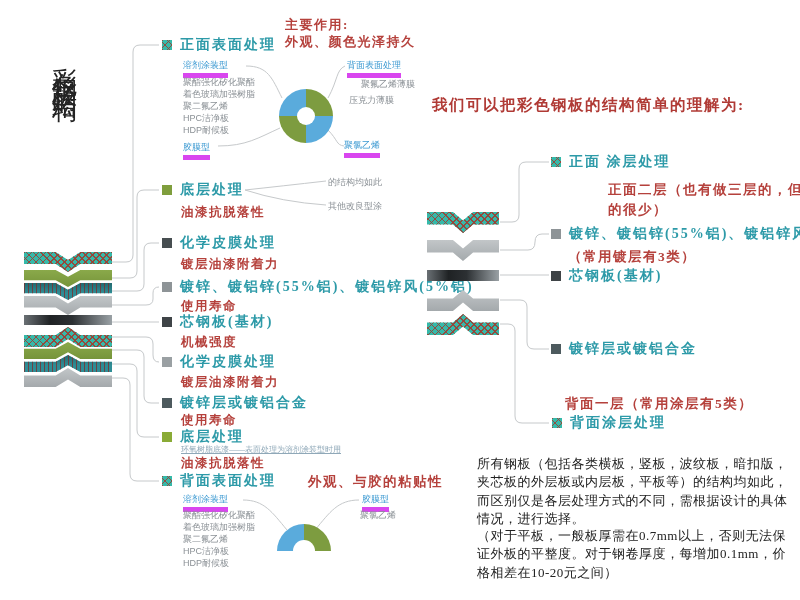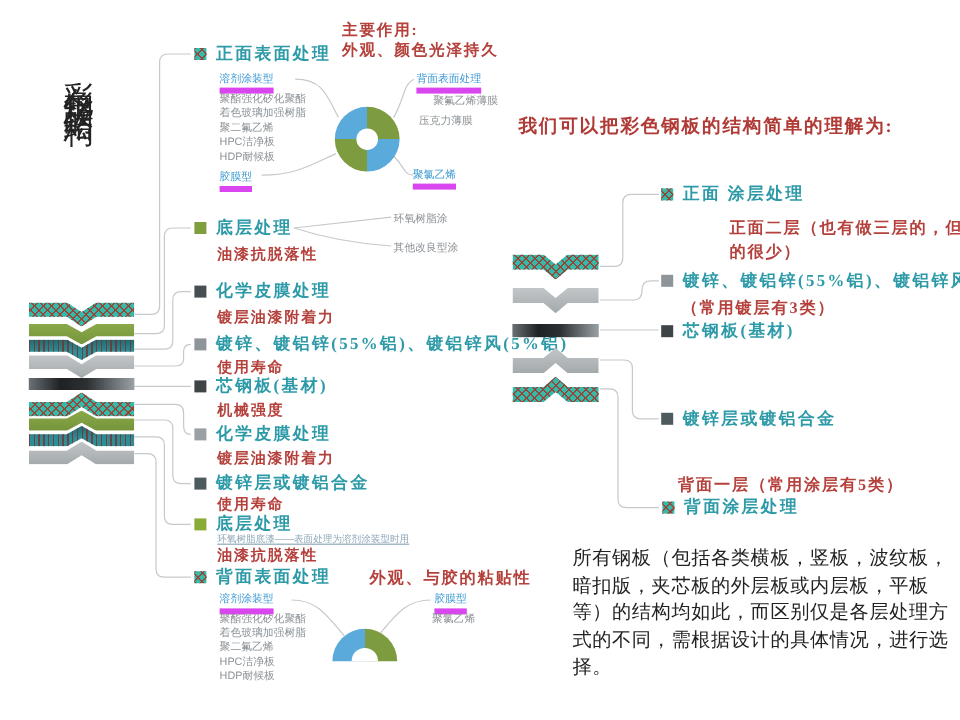--- a/index.html
+++ b/index.html
@@ -38,21 +38,21 @@
     background:conic-gradient(#7d9c40 0 90deg,#5aabdc 90deg 180deg,#7d9c40 180deg 270deg,#5aabdc 270deg 360deg);}
   .donut::after{content:"";position:absolute;inset:18px;background:#fff;border-radius:50%;}
   .halfdonut{position:absolute;width:54px;height:27px;border-radius:54px 54px 0 0;
     background:linear-gradient(90deg,#5aabdc 50%,#7d9c40 50%);}
   .halfdonut::after{content:"";position:absolute;left:50%;bottom:0;transform:translateX(-50%);
     width:22px;height:11px;background:#fff;border-radius:22px 22px 0 0;}
   
   .rhead{position:absolute;left:432px;top:95px;font-family:"Liberation Serif","DejaVu Serif",serif;
          font-size:15.5px;font-weight:bold;color:#b03a35;letter-spacing:1.5px;white-space:nowrap;}
   .para{position:absolute;left:477px;width:318px;font-family:"Liberation Serif","DejaVu Serif",serif;
-        font-size:16px;color:#222;line-height:1.42;letter-spacing:.5px;}
+        font-size:13px;color:#222;line-height:1.42;letter-spacing:.5px;}
   .rnote{line-height:1.45;white-space:normal;}
 </style>
 </head>
 <body>
 
 <div class="canvas">
 
   <svg class="wires" width="800" height="600">
     <g stroke="#c6c9cb" stroke-width="1" fill="none">
 
@@ -112,21 +112,21 @@
   <div class="smallgray" style="left:183px;top:124px;">HDP耐候板</div>
   <div class="bluehead" style="left:183px;top:141px;">胶膜型</div>
 
   <div class="donut" style="left:279px;top:89px;"></div>
 
   <div class="bluehead" style="left:347px;top:59px;">背面表面处理</div>
   <div class="smallgray" style="left:349px;top:78px;margin-left:12px;">聚氟乙烯薄膜</div>
   <div class="smallgray" style="left:349px;top:94px;">压克力薄膜</div>
   <div class="bluehead" style="left:344px;top:139px;">聚氯乙烯</div>
 
-  <div class="smallgray" style="left:328px;top:176px;">环氧树脂涂</div>
+  <div class="smallgray" style="left:328px;top:176px;">的结构均如此</div>
   <div class="smallgray" style="left:328px;top:200px;">其他改良型涂</div>
 
   <div class="node" style="left:162px;top:182px;">
     <span class="blt" style="background:#7f9e3d;"></span>
     <span class="lbl">底层处理</span>
   </div>
   <div class="red" style="left:181px;top:204px;">油漆抗脱落性</div>
 
   <div class="node" style="left:162px;top:235px;">
     <span class="blt" style="background:#474e51;"></span>
@@ -211,14 +211,15 @@
     <span class="lbl">镀锌层或镀铝合金</span>
   </div>
 
   <div class="red big" style="left:565px;top:395px;">背面一层（常用涂层有5类）</div>
   <div class="node" style="left:552px;top:415px;text-align:center;">
     <span class="blt crosshatch"></span>
     <span class="lbl">背面涂层处理</span>
   </div>
 
   <div class="para" style="top:455px;">所有钢板（包括各类横板，竖板，波纹板，暗扣版，夹芯板的外层板或内层板，平板等）的结构均如此，而区别仅是各层处理方式的不同，需根据设计的具体情况，进行选择。</div>
+  <div class="para" style="top:527px;">（对于平板，一般板厚需在0.7mm以上，否则无法保证外板的平整度。对于钢卷厚度，每增加0.1mm，价格相差在10-20元之间）</div>
 
 </div>
 
 </body></html>

